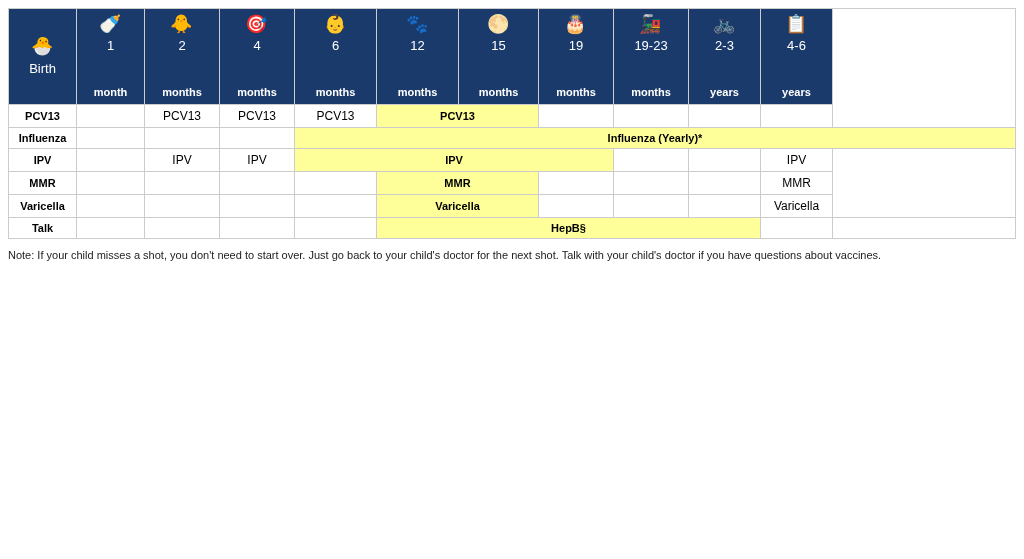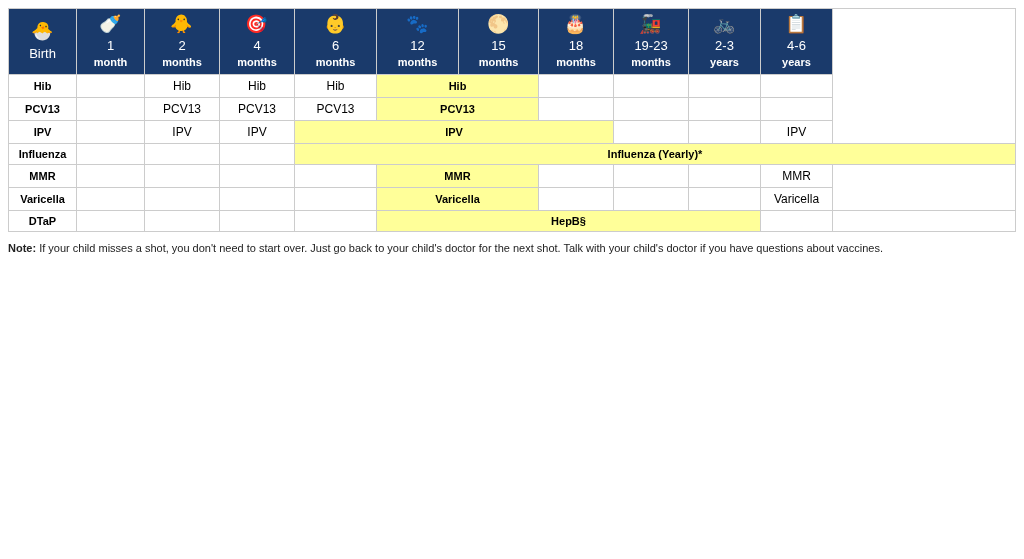--- a/index.html
+++ b/index.html
@@ -36,20 +36,21 @@
 
     .header-cell .age-label {
       font-size: 13px;
       font-weight: normal;
       display: block;
     }
 
     .header-cell .age-sub {
       font-size: 11px;
       display: block;
+      margin-top: 30px;
     }
 
     .header-icon {
       font-size: 18px;
       display: block;
       margin-bottom: 2px;
     }
 
     .vaccine-name {
       font-weight: bold;
@@ -70,21 +71,21 @@
     }
 
     .note-text {
       margin-top: 8px;
       font-size: 11px;
       color: #222;
       line-height: 1.5;
     }
 
     .note-text strong {
-      font-weight: bold;
+      font-weight: normal;
       margin-top: 30px;
     }
 
     .col-birth { width: 68px; }
     .col-1m    { width: 68px; }
     .col-2m    { width: 75px; }
     .col-4m    { width: 75px; }
     .col-6m    { width: 82px; }
     .col-12m   { width: 82px; }
     .col-15m   { width: 80px; }
@@ -136,21 +137,21 @@
       </th>
 
       <th class="header-cell col-15m">
         <span class="header-icon">🌕</span>
         <span class="age-label">15</span>
         <span class="age-sub">months</span>
       </th>
 
       <th class="header-cell col-18m">
         <span class="header-icon">🎂</span>
-        <span class="age-label">18</span>
+        <span class="age-label">19</span>
         <span class="age-sub">months</span>
       </th>
 
       <th class="header-cell col-1923m">
         <span class="header-icon">🚂</span>
         <span class="age-label">19-23</span>
         <span class="age-sub">months</span>
       </th>
 
       <th class="header-cell col-23y">
@@ -164,66 +165,54 @@
         <span class="age-label">4-6</span>
         <span class="age-sub">years</span>
       </th>
     </tr>
   </thead>
   <tbody>
 
 
 
 
-    <tr>
-      <td class="vaccine-name">Hib</td>
-      <td class="empty-cell"></td>
-      <td>Hib</td>
-      <td>Hib</td>
-      <td>Hib</td>
-      <td class="yellow-cell" colspan="2">Hib</td>
-      <td class="empty-cell"></td>
-      <td class="empty-cell"></td>
-      <td class="empty-cell"></td>
-      <td class="empty-cell"></td>
-    </tr>
 
     <tr>
       <td class="vaccine-name">PCV13</td>
       <td class="empty-cell"></td>
       <td>PCV13</td>
       <td>PCV13</td>
       <td>PCV13</td>
       <td class="yellow-cell" colspan="2">PCV13</td>
       <td class="empty-cell"></td>
       <td class="empty-cell"></td>
       <td class="empty-cell"></td>
       <td class="empty-cell"></td>
     </tr>
 
     <tr>
+      <td class="vaccine-name">Influenza</td>
+      <td class="empty-cell"></td>
+      <td class="empty-cell"></td>
+      <td class="empty-cell"></td>
+      <td class="yellow-cell" colspan="8">Influenza (Yearly)*</td>
+    </tr>
+
+    <tr>
       <td class="vaccine-name">IPV</td>
       <td class="empty-cell"></td>
       <td>IPV</td>
       <td>IPV</td>
       <td class="yellow-cell" colspan="4">IPV</td>
       <td class="empty-cell"></td>
       <td class="empty-cell"></td>
       <td>IPV</td>
     </tr>
 
     <tr>
-      <td class="vaccine-name">Influenza</td>
-      <td class="empty-cell"></td>
-      <td class="empty-cell"></td>
-      <td class="empty-cell"></td>
-      <td class="yellow-cell" colspan="8">Influenza (Yearly)*</td>
-    </tr>
-
-    <tr>
       <td class="vaccine-name">MMR</td>
       <td class="empty-cell"></td>
       <td class="empty-cell"></td>
       <td class="empty-cell"></td>
       <td class="empty-cell"></td>
       <td class="yellow-cell" colspan="2">MMR</td>
       <td class="empty-cell"></td>
       <td class="empty-cell"></td>
       <td class="empty-cell"></td>
       <td>MMR</td>
@@ -236,21 +225,21 @@
       <td class="empty-cell"></td>
       <td class="empty-cell"></td>
       <td class="yellow-cell" colspan="2">Varicella</td>
       <td class="empty-cell"></td>
       <td class="empty-cell"></td>
       <td class="empty-cell"></td>
       <td>Varicella</td>
     </tr>
 
     <tr>
-      <td class="vaccine-name">DTaP</td>
+      <td class="vaccine-name">Talk</td>
       <td class="empty-cell"></td>
       <td class="empty-cell"></td>
       <td class="empty-cell"></td>
       <td class="empty-cell"></td>
       <td class="yellow-cell" colspan="5">HepB§</td>
       <td class="empty-cell"></td>
       <td class="empty-cell"></td>
     </tr>
   </tbody>
 </table>

